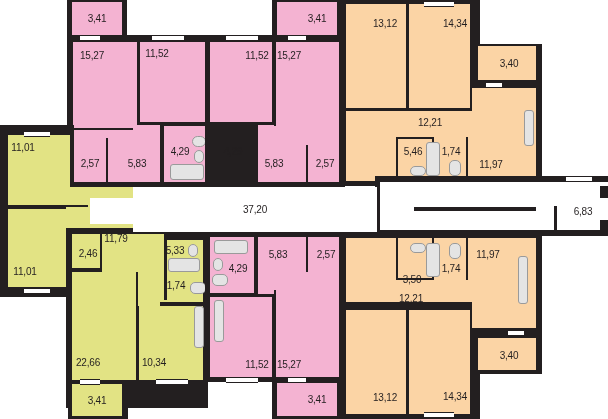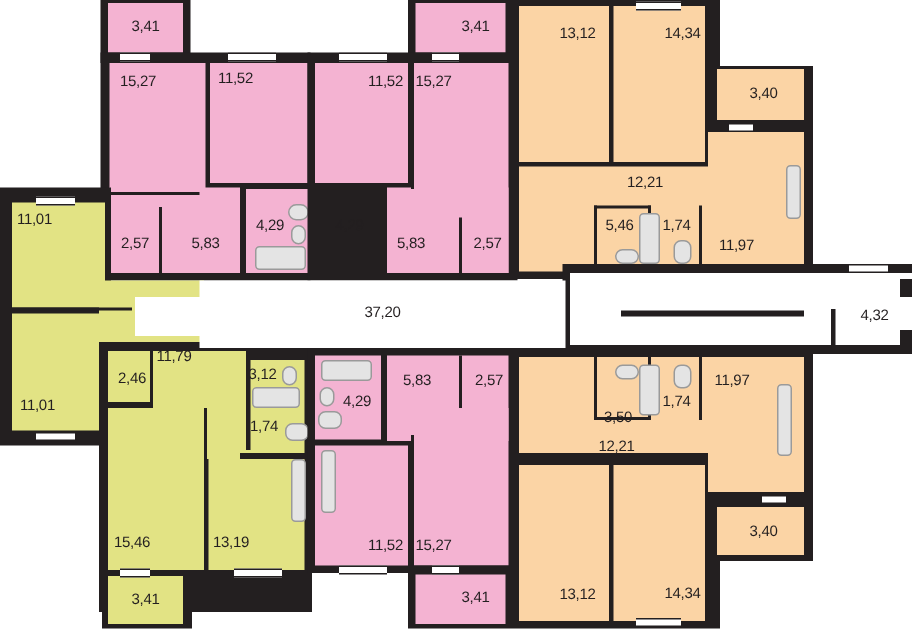--- a/index.html
+++ b/index.html
@@ -158,30 +158,30 @@
 
   <span class="lbl" style="left:385px;top:23px;">13,12</span>
   <span class="lbl" style="left:455px;top:23px;">14,34</span>
   <span class="lbl" style="left:509px;top:63px;">3,40</span>
   <span class="lbl" style="left:430px;top:122px;">12,21</span>
   <span class="lbl" style="left:413px;top:151px;">5,46</span>
   <span class="lbl" style="left:451px;top:151px;">1,74</span>
   <span class="lbl" style="left:491px;top:164px;">11,97</span>
 
   <span class="lbl" style="left:255px;top:209px;">37,20</span>
-  <span class="lbl" style="left:583px;top:211px;">4,32</span>
+  <span class="lbl" style="left:583px;top:211px;">6,83</span>
 
   <span class="lbl" style="left:23px;top:147px;">11,01</span>
   <span class="lbl" style="left:25px;top:271px;">11,01</span>
   <span class="lbl" style="left:116px;top:238px;">11,79</span>
   <span class="lbl" style="left:88px;top:253px;">2,46</span>
-  <span class="lbl" style="left:175px;top:250px;">3,12</span>
+  <span class="lbl" style="left:175px;top:250px;">5,33</span>
   <span class="lbl" style="left:176px;top:285px;">1,74</span>
-  <span class="lbl" style="left:88px;top:362px;">15,46</span>
-  <span class="lbl" style="left:154px;top:362px;">13,19</span>
+  <span class="lbl" style="left:88px;top:362px;">22,66</span>
+  <span class="lbl" style="left:154px;top:362px;">10,34</span>
   <span class="lbl" style="left:97px;top:400px;">3,41</span>
 
   <span class="lbl" style="left:278px;top:254px;">5,83</span>
   <span class="lbl" style="left:326px;top:254px;">2,57</span>
   <span class="lbl" style="left:238px;top:268px;">4,29</span>
   <span class="lbl" style="left:257px;top:364px;">11,52</span>
   <span class="lbl" style="left:289px;top:364px;">15,27</span>
   <span class="lbl" style="left:317px;top:399px;">3,41</span>
 
   <span class="lbl" style="left:488px;top:254px;">11,97</span>

